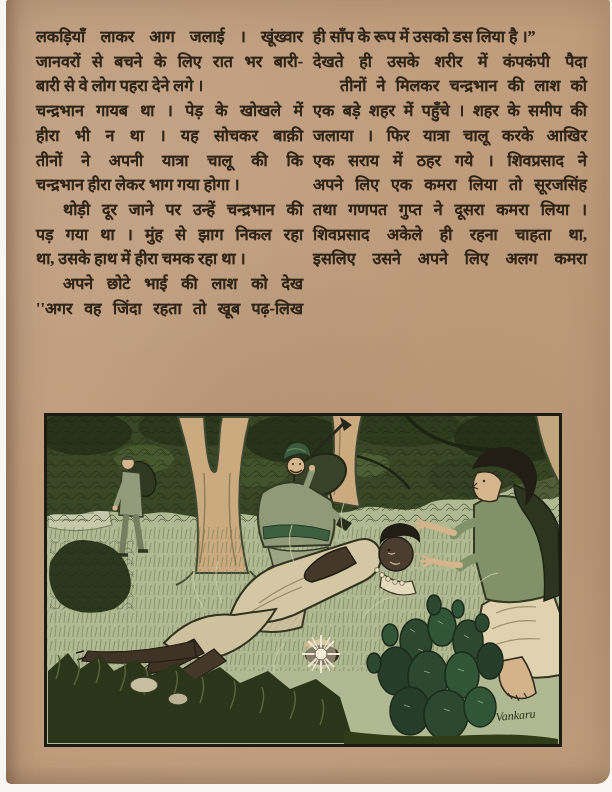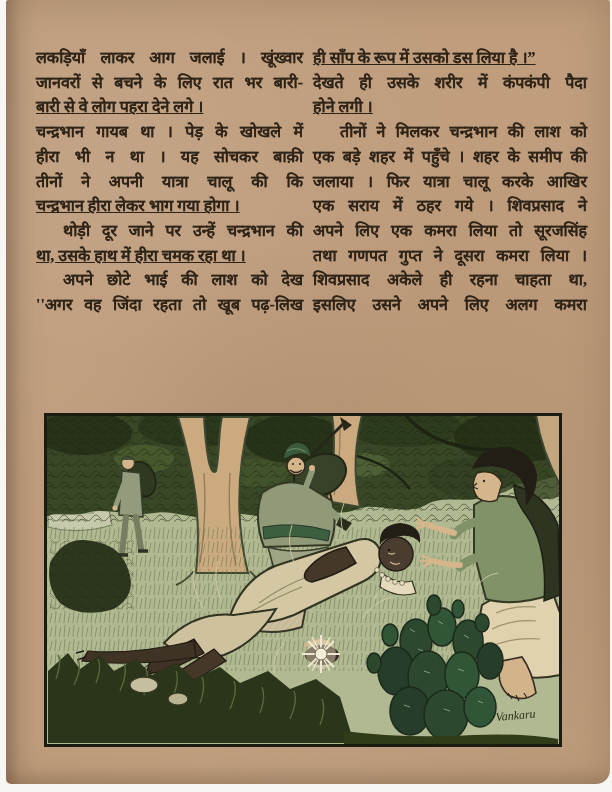--- a/index.html
+++ b/index.html
@@ -15,62 +15,62 @@
       radial-gradient(circle at 18% 22%, rgba(255,255,255,0.07), transparent 45%),
       radial-gradient(circle at 78% 64%, rgba(90,60,35,0.10), transparent 55%),
       radial-gradient(circle at 55% 90%, rgba(255,240,220,0.06), transparent 40%),
       radial-gradient(circle at 40% 55%, rgba(80,50,30,0.07), transparent 35%),
       linear-gradient(90deg, rgba(70,45,28,0.28), rgba(70,45,28,0.05) 14px, transparent 30px),
       linear-gradient(0deg, rgba(70,45,28,0.14), transparent 18px);
     border-radius:2px 2px 14px 5px;
     box-shadow:inset 0 0 40px rgba(92,62,38,0.25);
   }
   .columns{
-    position:absolute;left:30px;top:46px;width:551px;
+    position:absolute;left:30px;top:25px;width:551px;
     display:flex;gap:10px;
   }
   .column{width:270px;}
   .column.right{width:277px;}
   .text-line{
     font-size:16px;line-height:24.7px;
     color:#2e2317;font-weight:600;
     text-align:justify;text-align-last:justify;
     white-space:nowrap;overflow:visible;
     text-shadow:0 0 0.5px rgba(46,35,23,0.5);
   }
   .text-line{white-space:normal;}
   .text-line.indent{text-indent:27px;}
-  .text-line.end{text-align-last:left;text-decoration:underline;}
+  .text-line.end{text-align-last:left;}
   .illustration{
     position:absolute;left:38px;top:413px;width:518px;height:334px;
   }
 </style>
 </head>
 <body>
 
 <div class="page">
 
   <div class="columns">
     <div class="column left">
         <div class="text-line">लकड़ियाँ लाकर आग जलाई ।  खूंख्वार</div>
         <div class="text-line">जानवरों से बचने के लिए रात भर बारी-</div>
         <div class="text-line end">बारी से वे लोग पहरा देने लगे ।</div>
         <div class="text-line">चन्द्रभान गायब था ।  पेड़ के खोखले में</div>
         <div class="text-line">हीरा भी न था ।  यह सोचकर बाक़ी</div>
         <div class="text-line">तीनों ने अपनी यात्रा चालू की कि</div>
         <div class="text-line end">चन्द्रभान हीरा लेकर भाग गया होगा ।</div>
         <div class="text-line indent">थोड़ी दूर जाने पर उन्हें चन्द्रभान की</div>
+        <div class="text-line">पड़ गया था ।  मुंह से झाग निकल रहा</div>
         <div class="text-line end">था, उसके हाथ में हीरा चमक रहा था ।</div>
         <div class="text-line indent">अपने छोटे भाई की लाश को देख</div>
         <div class="text-line">''अगर वह जिंदा रहता तो खूब पढ़-लिख</div>
       </div>
     <div class="column right">
         <div class="text-line end">ही साँप के रूप में उसको डस लिया है ।”</div>
         <div class="text-line">देखते ही उसके शरीर में कंपकंपी पैदा</div>
-        <div class="text-line end">होने लगी ।</div>
         <div class="text-line indent">तीनों ने मिलकर चन्द्रभान की लाश को</div>
         <div class="text-line">एक बड़े शहर में पहुँचे । शहर के समीप की</div>
         <div class="text-line">जलाया ।  फिर यात्रा चालू करके आखिर</div>
         <div class="text-line">एक सराय में ठहर गये ।  शिवप्रसाद ने</div>
         <div class="text-line">अपने लिए एक कमरा लिया तो सूरजसिंह</div>
         <div class="text-line">तथा गणपत गुप्त ने दूसरा कमरा लिया ।</div>
         <div class="text-line">शिवप्रसाद अकेले ही रहना चाहता था,</div>
         <div class="text-line">इसलिए उसने अपने लिए अलग कमरा</div>
       </div>
   </div>

